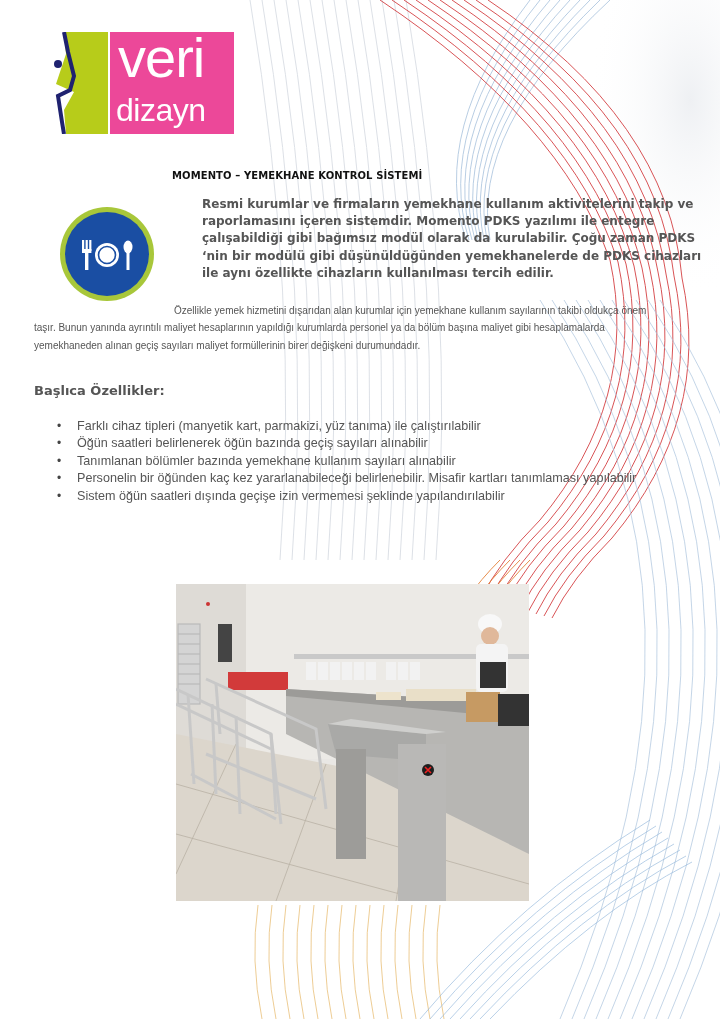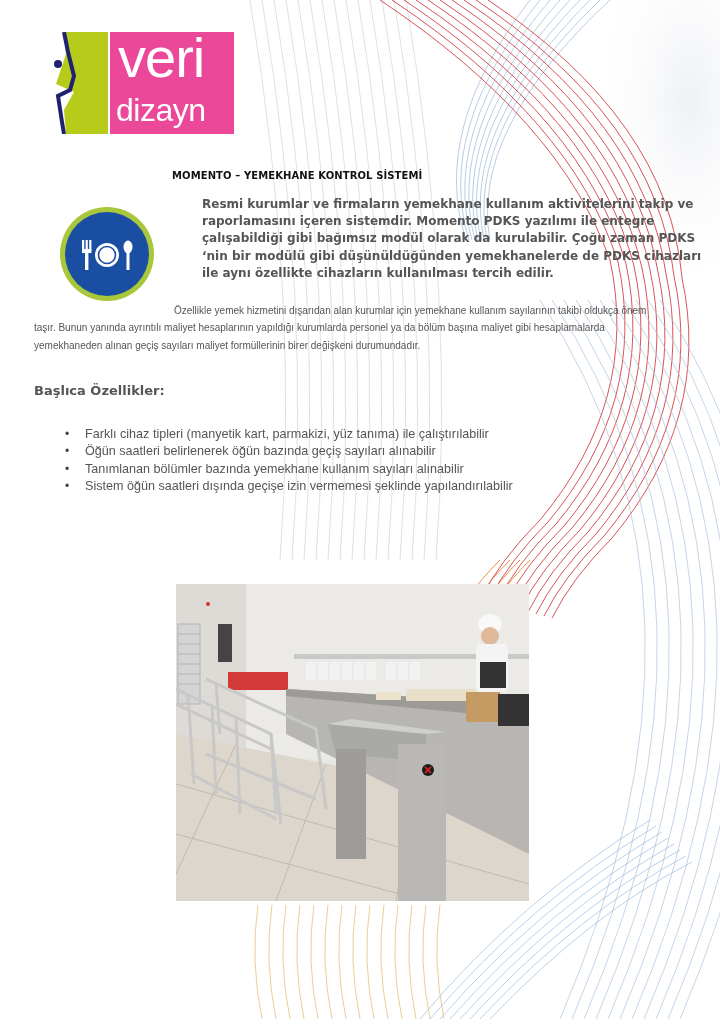--- a/index.html
+++ b/index.html
@@ -51,21 +51,21 @@
     text-indent: 140px;
   }
 
   .subhead {
     position: absolute; left: 34px; top: 383px;
     font-size: 13px; font-weight: bold; color: #555;
   }
 
   .features {
     position: absolute; left: 54px; top: 418px; width: 620px;
-    margin: 8px; padding: 0; list-style: none;
+    margin: 0; padding: 0; list-style: none;
     font-family: "Liberation Sans", sans-serif; font-size: 12.6px; line-height: 17px; color: #555;
   }
   .features li { position: relative; padding-left: 23px; margin-bottom: 0.4px; }
   .features li::before {
     content: "•"; position: absolute; left: 3px; top: 0; color: #444; font-size: 12px;
   }
 
   
   .photo {
     position: absolute; left: 176px; top: 584px; width: 353px; height: 317px;
@@ -213,20 +213,21 @@
 
   <div class="intro">Resmi kurumlar ve firmaların yemekhane kullanım aktivitelerini takip ve raporlamasını içeren sistemdir. Momento PDKS yazılımı ile entegre çalışabildiği gibi bağımsız modül olarak da kurulabilir. Çoğu zaman PDKS ‘nin bir modülü gibi düşünüldüğünden yemekhanelerde de PDKS cihazları ile aynı özellikte cihazların kullanılması tercih edilir.</div>
 
   <div class="para">Özellikle yemek hizmetini dışarıdan alan kurumlar için yemekhane kullanım sayılarının takibi oldukça önem taşır. Bunun yanında ayrıntılı maliyet hesaplarının yapıldığı kurumlarda personel ya da bölüm başına maliyet gibi hesaplamalarda yemekhaneden alınan geçiş sayıları maliyet formüllerinin birer değişkeni durumundadır.</div>
 
   <div class="subhead">Başlıca Özellikler:</div>
   <ul class="features">
     <li>Farklı cihaz tipleri (manyetik kart, parmakizi, yüz tanıma) ile çalıştırılabilir</li>
     <li>Öğün saatleri belirlenerek öğün bazında geçiş sayıları alınabilir</li>
     <li>Tanımlanan bölümler bazında yemekhane kullanım sayıları alınabilir</li>
+    <li>Personelin bir öğünden kaç kez yararlanabileceği belirlenebilir. Misafir kartları tanımlaması yapılabilir</li>
     <li>Sistem öğün saatleri dışında geçişe izin vermemesi şeklinde yapılandırılabilir</li>
   </ul>
 
   <div class="photo">
     <svg width="353" height="317" viewBox="0 0 353 317">
 
       <rect x="0" y="0" width="353" height="175" fill="#eceae6"></rect>
       <rect x="0" y="0" width="70" height="175" fill="#dedbd6"></rect>
       <rect x="42" y="40" width="14" height="38" fill="#444"></rect>
       <circle cx="32" cy="20" r="2" fill="#c33"></circle>

